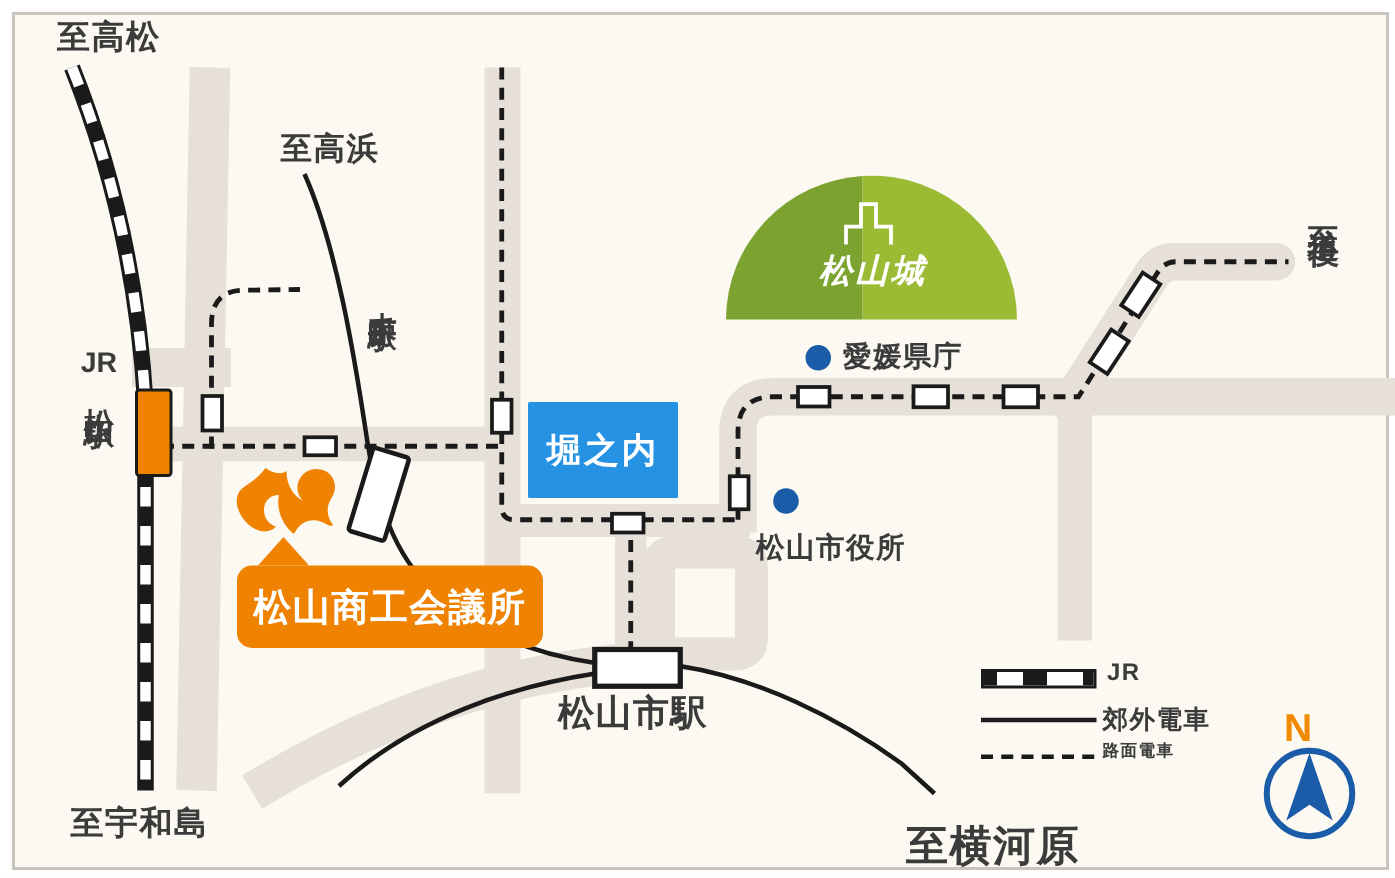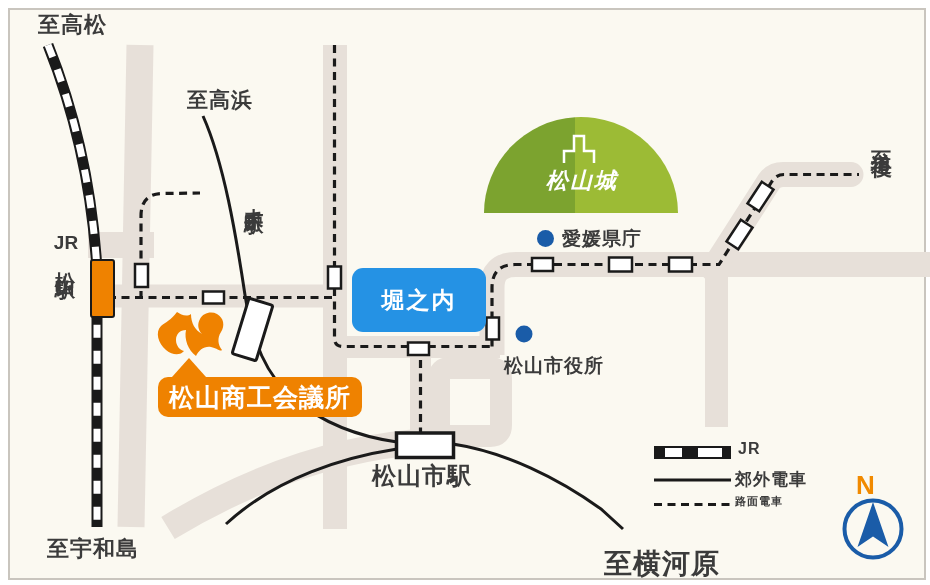--- a/index.html
+++ b/index.html
@@ -25,26 +25,26 @@
   .lbl{position:absolute;font-weight:600;letter-spacing:1px;white-space:nowrap;line-height:1.15;}
   .vert{writing-mode:vertical-rl;text-orientation:upright;letter-spacing:3px;}
   .road{stroke:var(--road);fill:none;}
   .rail-solid{stroke:var(--ink);stroke-width:3;fill:none;}
   .tram{stroke:var(--ink);stroke-width:3.2;stroke-dasharray:8 5.5;fill:none;}
   .stop{fill:#fff;stroke:var(--ink);stroke-width:2.5;}
   .jr-label-block{position:absolute;left:51px;top:232px;width:30px;display:flex;flex-direction:column;align-items:center;font-weight:600;}
   .jr-label-block .jr-sub{writing-mode:vertical-rl;text-orientation:upright;letter-spacing:4px;font-size:20px;margin-top:2px;}
   .jr-label-block .jr-pre{font-size:19px;letter-spacing:0;}
   .horinouchi-box{
-    position:absolute;left:352px;top:268px;width:134px;height:64px;
-    background:var(--blue-box);border-radius:11px;color:#fff;font-size:23px;font-weight:700;
+    position:absolute;left:352px;top:268px;width:100px;height:64px;
+    background:var(--blue-box);border-radius:1px;color:#fff;font-size:23px;font-weight:700;
     display:flex;align-items:center;justify-content:center;letter-spacing:2px;
   }
   .callout{
-    position:absolute;left:158px;top:377px;width:204px;height:40px;
+    position:absolute;left:158px;top:377px;width:204px;height:55px;
     background:var(--orange);border-radius:10px;color:#fff;font-size:25px;font-weight:700;
     display:flex;align-items:center;justify-content:center;letter-spacing:1px;
   }
   .callout::before{
     content:"";position:absolute;top:-19px;left:14px;width:0;height:0;
     border-left:17px solid transparent;border-right:17px solid transparent;
     border-bottom:19px solid var(--orange);
   }
   .castle-label{color:#fff;font-weight:700;font-size:22px;letter-spacing:2px;}
   .legend-jr-bar{

